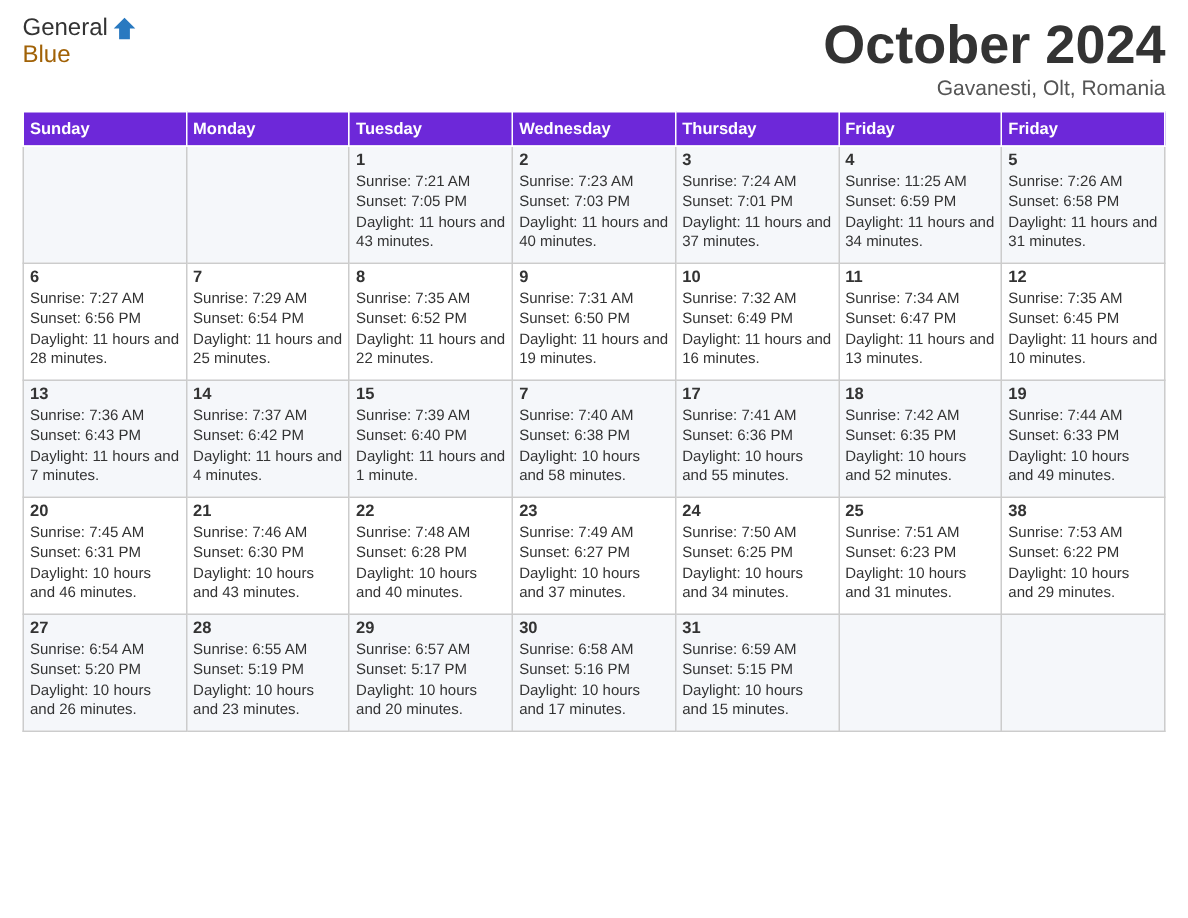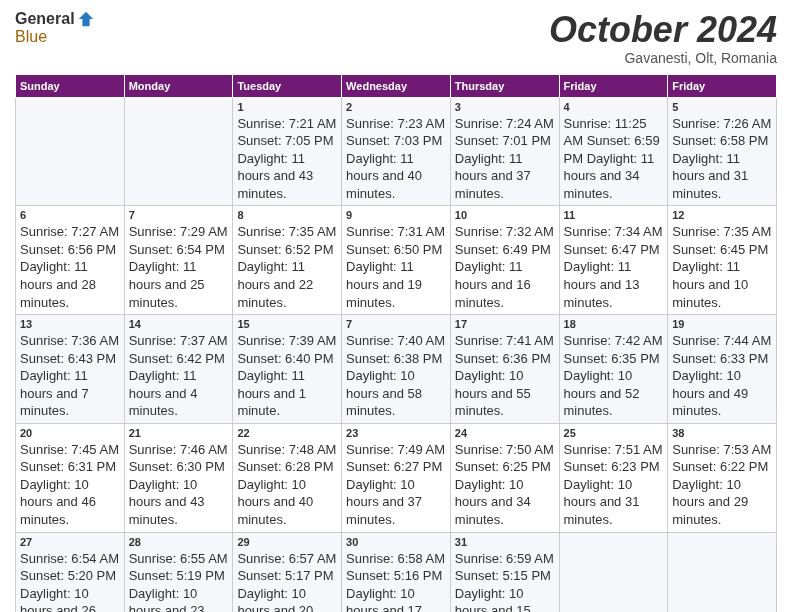--- a/index.html
+++ b/index.html
@@ -22,51 +22,50 @@
     }
     .logo {
       display: flex;
       flex-direction: column;
       align-items: flex-start;
     }
     .logo-text {
       display: flex;
       align-items: center;
       font-size: 18px;
-      font-weight: bold;
+      font-weight: normal;
       color: #333;
     }
     .logo-general { color: #333; font-size: 16px; }
     .logo-blue { color: #a16207; font-size: 16px; }
     .logo-icon {
       width: 18px;
       height: 18px;
       margin-left: 2px;
     }
     .title-block {
       text-align: right;
     }
     .month-title {
       font-size: 36px;
       font-weight: bold;
       color: #333;
       line-height: 1.1;
-      font-style: italic;
     }
     .subtitle {
       font-size: 14px;
       color: #555;
     }
     table {
       width: 100%;
       border-collapse: collapse;
       table-layout: fixed;
     }
     thead tr th {
-      background-color: #701a75;
+      background-color: #6d28d9;
       color: #fff;
       font-size: 11px;
       font-weight: bold;
       padding: 5px 4px;
       text-align: left;
       border: 1px solid #fff;
     }
     tbody tr td {
       border: 1px solid #ccc;
       vertical-align: top;
@@ -83,21 +82,21 @@
       background: #fff;
     }
     .day-num {
       font-size: 11px;
       font-weight: bold;
       color: #333;
       display: block;
       margin-bottom: 2px;
     }
     .cell-content {
-      font-size: 13px;
+      font-size: 10px;
       line-height: 1.35;
       color: #333;
     }
   </style>
 </head>
 <body>
 
 <div class="container">
   <div class="header">
     <div class="logo">

